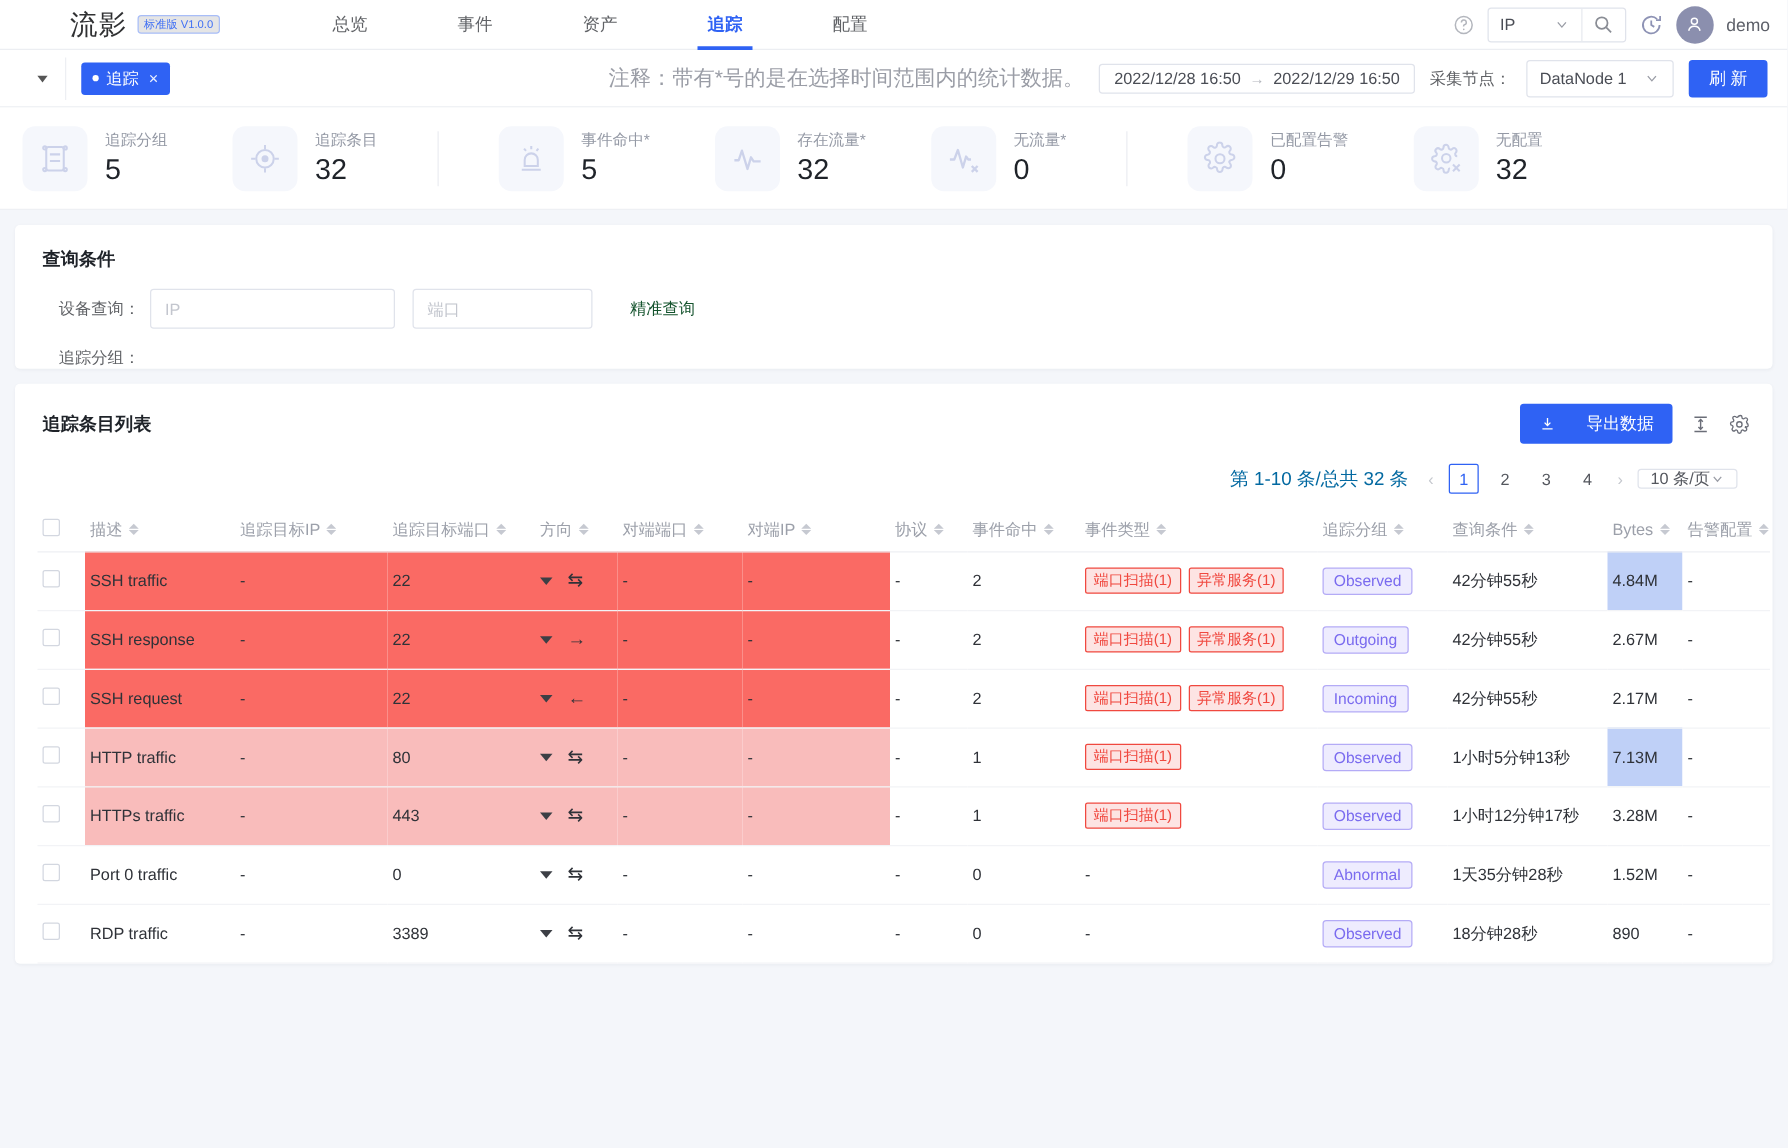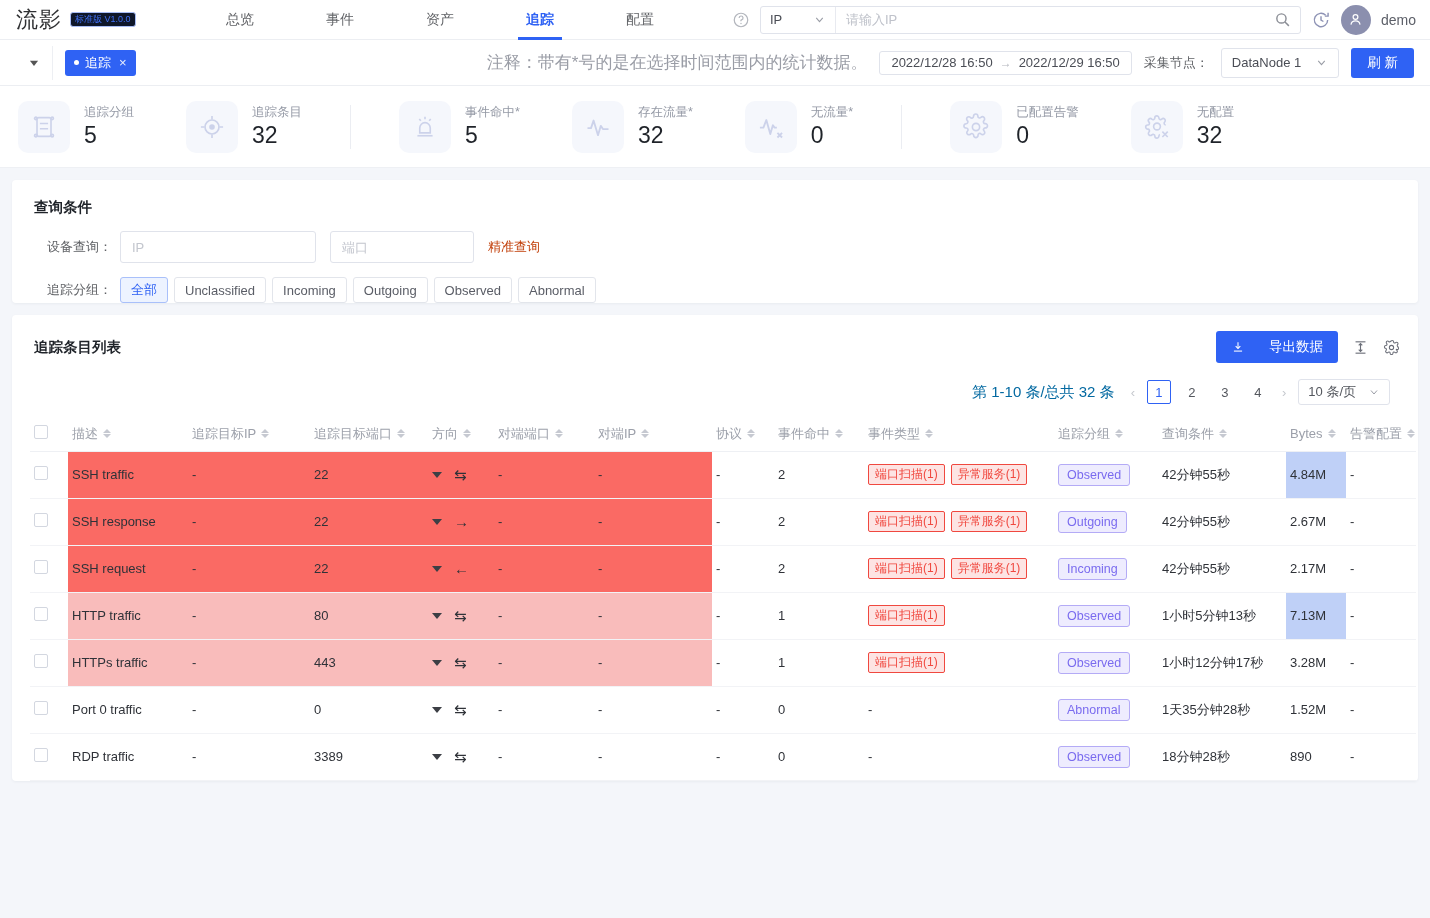--- a/index.html
+++ b/index.html
@@ -8,24 +8,24 @@
     font-family: "Liberation Sans", "DejaVu Sans", sans-serif;
     background: #f4f6fa;
     color: #303133;
     overflow: hidden;
   }
   
   .topnav {
     height: 40px; background: #fff; display: flex; align-items: center;
     border-bottom: 1px solid #eceef2; position: relative;
   }
-  .brand { display: flex; align-items: center; padding-left: 16px; gap: 8px; width: 190px; }
+  .brand { display: flex; align-items: center; padding-left: 16px; gap: 8px; width: 190px; margin-left: 40px; }
   .brand-name { font-size: 22px; color: #303133; letter-spacing: 1px; }
   .brand-badge {
-    font-size: 9px; color: #4070f4; border: 1px solid #a8bdf7; background: #0f172a;
+    font-size: 9px; color: #4070f4; border: 1px solid #a8bdf7; background: #e5e5e5;
     border-radius: 3px; padding: 2px 4px; line-height: 1; white-space: nowrap;
   }
   .nav-items { display: flex; align-items: center; height: 40px; }
   .nav-item {
     font-size: 14px; color: #606266; padding: 0 10px; height: 40px;
     display: flex; align-items: center; justify-content: center;
     width: 100px; cursor: pointer; position: relative;
   }
   .nav-item.active { color: #2f62f4; font-weight: bold; }
   .nav-item.active::after {
@@ -114,21 +114,21 @@
   .panel-title { font-size: 14.5px; font-weight: bold; color: #1f2329; padding: 18px 0 0 22px; }
   .form-row { display: flex; align-items: center; padding-left: 22px; margin-top: 14px; }
   .form-label { font-size: 13px; color: #606266; width: 78px; text-align: right; margin-right: 8px; }
   .f-input {
     height: 32px; border: 1px solid #e0e3eb; border-radius: 3px; outline: none;
     font-size: 13px; padding: 0 11px; font-family: inherit; color: #4a4d55; background: #fff;
   }
   .f-input::placeholder { color: #c3c6ce; }
   .f-ip { width: 196px; }
   .f-port { width: 144px; margin-left: 14px; }
-  .link-precise { font-size: 13px; color: #c2410c; margin-left: 14px; cursor: pointer; }
+  .link-precise { font-size: 13px; color: #14532d; margin-left: 30px; cursor: pointer; }
   .chip-group { display: flex; gap: 0; }
   .chip {
     height: 26px; min-width: 42px; padding: 0 10px; font-size: 13px;
     border: 1px solid #e2e5eb; background: #fff; color: #5a5d66;
     display: flex; align-items: center; justify-content: center;
     border-radius: 3px; margin-right: 6px; cursor: pointer;
   }
   .chip.active { color: #2f62f4; border-color: #a9c0fa; background: #edf3ff; }
   .form-actions { display: flex; align-items: center; justify-content: center; gap: 18px; padding: 24px 0 26px 0; }
   .btn-reset {
@@ -155,22 +155,22 @@
   .tool-ico { color: #6b6e78; cursor: pointer; display: flex; align-items: center; }
   .pager { display: flex; align-items: center; justify-content: flex-end; gap: 9px; padding: 16px 28px 12px 0; }
   .pager-info { font-size: 15px; color: #0369a1; margin-right: 4px; }
   .pg-arrow { font-size: 13px; color: #c5c8ce; cursor: pointer; padding: 0 3px; }
   .pg-num {
     min-width: 24px; height: 24px; font-size: 13px; color: #54575e;
     display: flex; align-items: center; justify-content: center; cursor: pointer; border-radius: 2px;
   }
   .pg-num.active { color: #2f62f4; border: 1px solid #2f62f4; }
   .pg-size {
-    height: 26px; border: 1px solid #e0e3eb; border-radius: 3px; font-size: 13px;
-    color: #54575e; display: flex; align-items: center; gap: 12px; padding: 0 9px; cursor: pointer;
+    height: 16px; border: 1px solid #e0e3eb; border-radius: 3px; font-size: 13px;
+    color: #54575e; display: flex; align-items: center; gap: 0; padding: 0 9px; cursor: pointer;
   }
 
   
   .tbl-wrap { padding: 0 18px 0 18px; overflow: hidden; }
   table.dt { width: 100%; border-collapse: collapse; table-layout: fixed; }
   table.dt th {
     font-size: 13px; color: #9ca0aa; font-weight: normal; text-align: left;
     height: 34px; padding: 0 4px; border-bottom: 1px solid #eef0f4; vertical-align: middle;
     white-space: nowrap;
   }
@@ -238,21 +238,20 @@
           <circle cx="12" cy="16.6" r=".9" fill="currentColor" stroke="none"></circle>
       </svg>
     </span>
     <div class="search-wrap">
       <div class="search-select">
         <span>IP</span>
         <svg viewBox="0 0 24 24" width="13" height="13" fill="none" stroke="#9a9da6" stroke-width="2">
             <path d="M6 9l6 7 6-7"></path>
           </svg>
       </div>
-      <input class="search-input" value="" placeholder="请输入IP" style="">
       <div class="search-btn">
         <svg viewBox="0 0 24 24" width="17" height="17" fill="none" stroke="currentColor" stroke-width="2">
             <circle cx="10.5" cy="10.5" r="6.5"></circle>
             <path d="M15.5 15.5L21 21"></path>
           </svg>
       </div>
     </div>
     <span class="hist-icon">
       <svg viewBox="0 0 24 24" width="20" height="20" fill="none" stroke="currentColor" stroke-width="1.7">
         <path d="M20 12a8 8 0 1 1-2.4-5.7"></path>
@@ -408,28 +407,20 @@
 <div class="panel">
   <div class="panel-title">查询条件</div>
   <div class="form-row">
     <span class="form-label">设备查询：</span>
     <input class="f-input f-ip" value="" placeholder="IP" style="">
     <input class="f-input f-port" value="" placeholder="端口" style="">
     <span class="link-precise">精准查询</span>
   </div>
   <div class="form-row">
     <span class="form-label">追踪分组：</span>
-    <div class="chip-group" id="chipGroup">
-        <div class="chip active">全部</div>
-        <div class="chip">Unclassified</div>
-        <div class="chip">Incoming</div>
-        <div class="chip">Outgoing</div>
-        <div class="chip">Observed</div>
-        <div class="chip">Abnormal</div>
-      </div>
   </div>
 </div>
 
 <div class="panel">
   <div class="tpanel-head">
     <span class="tpanel-title">追踪条目列表</span>
     <div class="tpanel-tools">
       <button class="btn-export">
         <svg viewBox="0 0 24 24" width="14" height="14" fill="none" stroke="currentColor" stroke-width="1.8">
             <path d="M12 4v10"></path>

